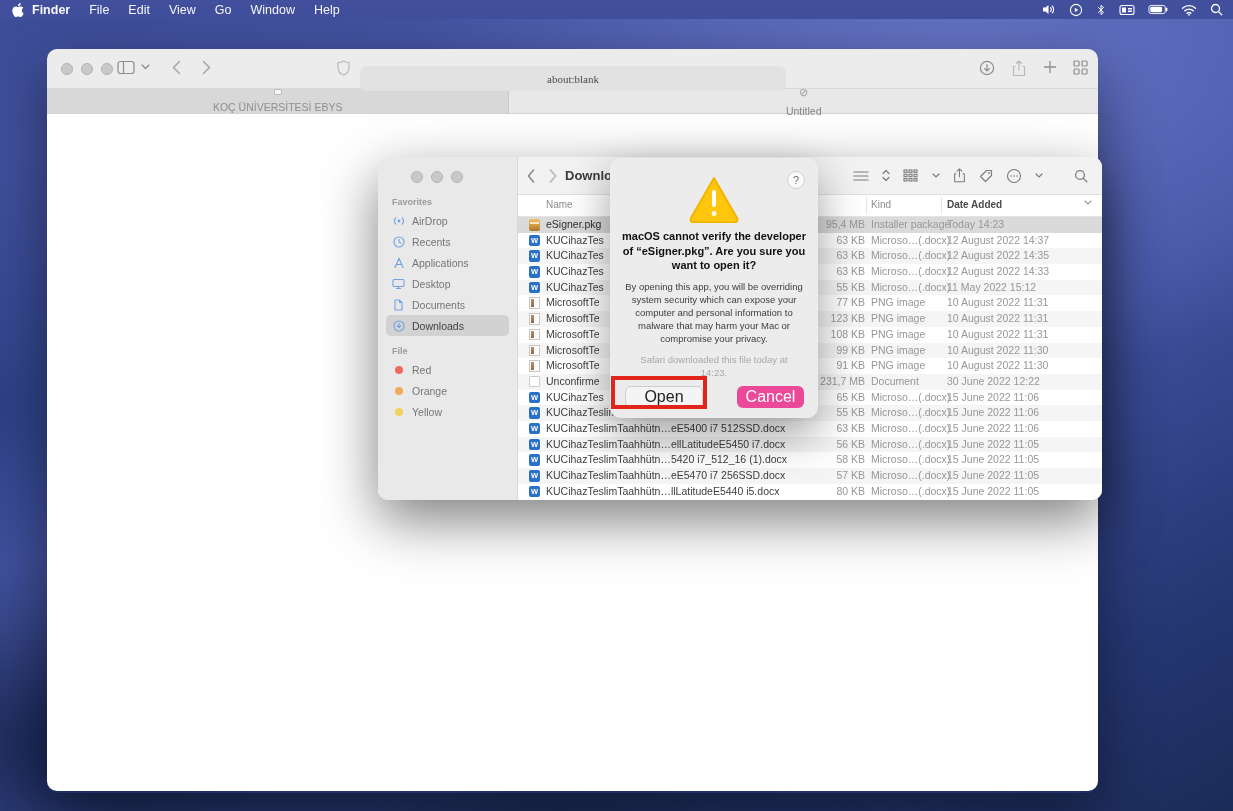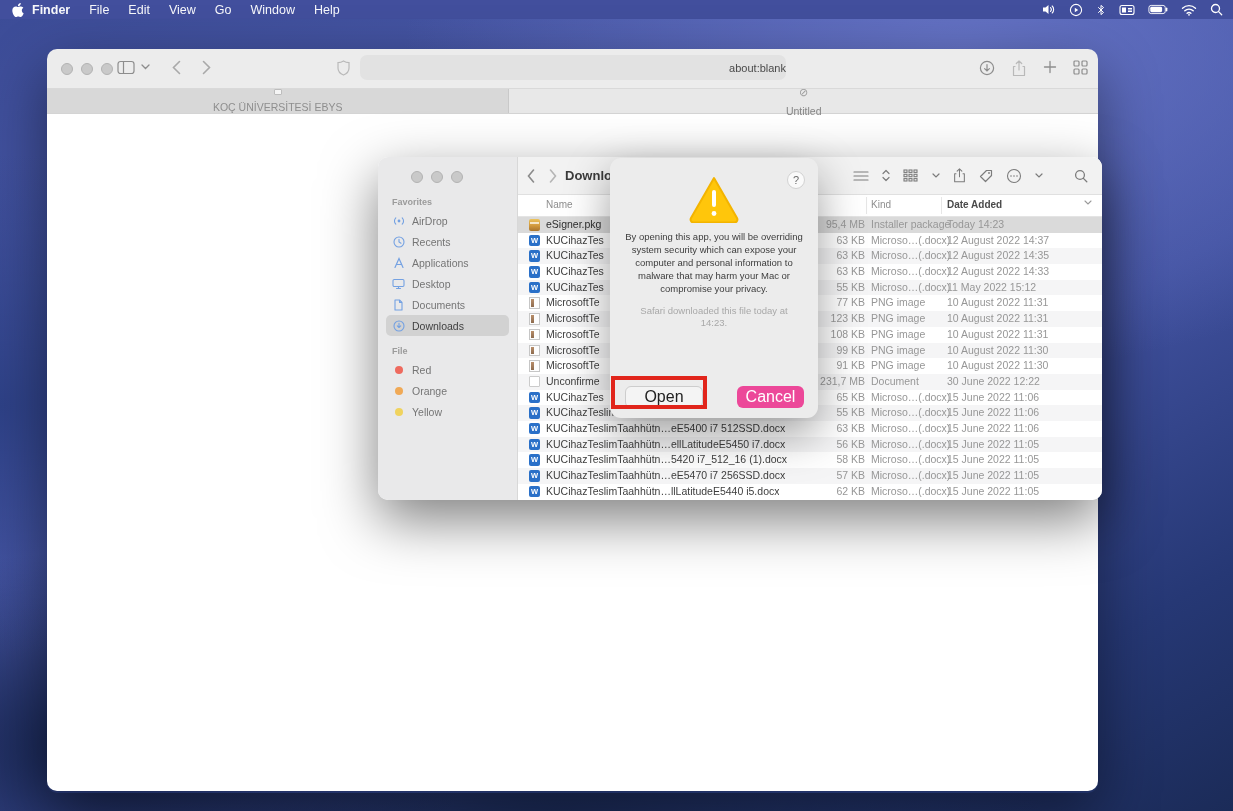--- a/index.html
+++ b/index.html
@@ -25,23 +25,23 @@
   .mstatus span{display:flex;align-items:center;}
 
   
   .safari{position:absolute;left:47px;top:49px;width:1051px;height:744px;border-radius:10px;
     box-shadow:0 22px 60px rgba(0,0,0,.45);z-index:2;}
   .stoolbar{position:relative;height:39px;background:#ececec;border-radius:10px 10px 0 0;}
   .lights{position:absolute;display:flex;gap:8px;}
   .stoolbar .lights{left:14px;top:14px;}
   .light{width:12px;height:12px;border-radius:50%;background:#c9c9c9;border:0.5px solid #b3b3b3;}
   .sicon{position:absolute;top:11px;color:#8d8d8d;}
-  .urlfield{position:absolute;left:313px;top:6px;width:426px;height:25px;background:#e2e2e2;
-    border-radius:7px;display:flex;align-items:center;justify-content:flex-end;
-    font-size:11px;color:#4a4a4a;}
+  .urlfield{position:absolute;left:313px;top:17px;width:426px;height:25px;background:#e2e2e2;
+    border-radius:7px;display:flex;align-items:center;justify-content:center;
+    font-size:11px;color:#4a4a4a;font-family:Liberation Serif, serif;}
   .tabbar{display:flex;height:26px;background:#e6e6e6;border-top:1px solid #d9d9d9;border-bottom:1px solid #d4d4d4;}
   .tab{display:flex;align-items:center;justify-content:center;gap:6px;font-size:10.5px;color:#8e8e8e;
     border-right:1px solid #c9c9c9;flex-direction:column;}
   .tab1{flex:0 0 44%;background:#d8d8d8;}
   .tab2{flex:1;background:#e8e8e8;border-right:none;color:#868686;}
   .pageicon{width:8px;height:10px;background:#f5f5f5;border:1px solid #bdbdbd;border-radius:1px;display:inline-block;}
   .compass{font-size:11px;color:#9a9a9a;}
   .scontent{height:677px;background:#ffffff;border-radius:0 0 10px 10px;}
 
   
@@ -536,37 +536,38 @@
           <div class="frow alt">
             <span class="ficon word"></span>
             <span class="fname">KUCihazTeslimTaahhütn…eE5470 i7 256SSD.docx</span>
             <span class="fsize">57 KB</span>
             <span class="fkind">Microso…(.docx)</span>
             <span class="fdate">15 June 2022 11:05</span>
           </div>
           <div class="frow">
             <span class="ficon word"></span>
             <span class="fname">KUCihazTeslimTaahhütn…llLatitudeE5440 i5.docx</span>
-            <span class="fsize">62 KB</span>
+            <span class="fsize">80 KB</span>
             <span class="fkind">Microso…(.docx)</span>
             <span class="fdate">15 June 2022 11:05</span>
           </div>
         </div>
     </div>
   </div>
 
   <div class="dialog">
     <button class="dhelp">?</button>
     <div class="dwarn">
       <svg width="52" height="48" viewBox="0 0 52 48">
           <path d="M26 3 L49 43 a3 3 0 0 1 -2.6 4.5 H5.6 A3 3 0 0 1 3 43 Z" fill="#ffc60b" stroke="#f3b400" stroke-width="2" stroke-linejoin="round"></path>
           <rect x="24" y="15" width="4" height="17" rx="2" fill="#fff"></rect>
           <circle cx="26" cy="38.5" r="2.4" fill="#fff"></circle>
         </svg>
     </div>
+    <div class="dtitle">macOS cannot verify the developer of “eSigner.pkg”. Are you sure you want to open it?</div>
     <div class="dbody">By opening this app, you will be overriding system security which can expose your computer and personal information to malware that may harm your Mac or compromise your privacy.</div>
     <div class="dnote">Safari downloaded this file today at 14:23.</div>
     <button class="dbtn dopen">Open</button>
     <button class="dbtn dcancel" style="background: #ec4899;">Cancel</button>
   </div>
 
   <div class="annot" style="border-color: rgb(225, 37, 27);"></div>
 
 </div>
 

